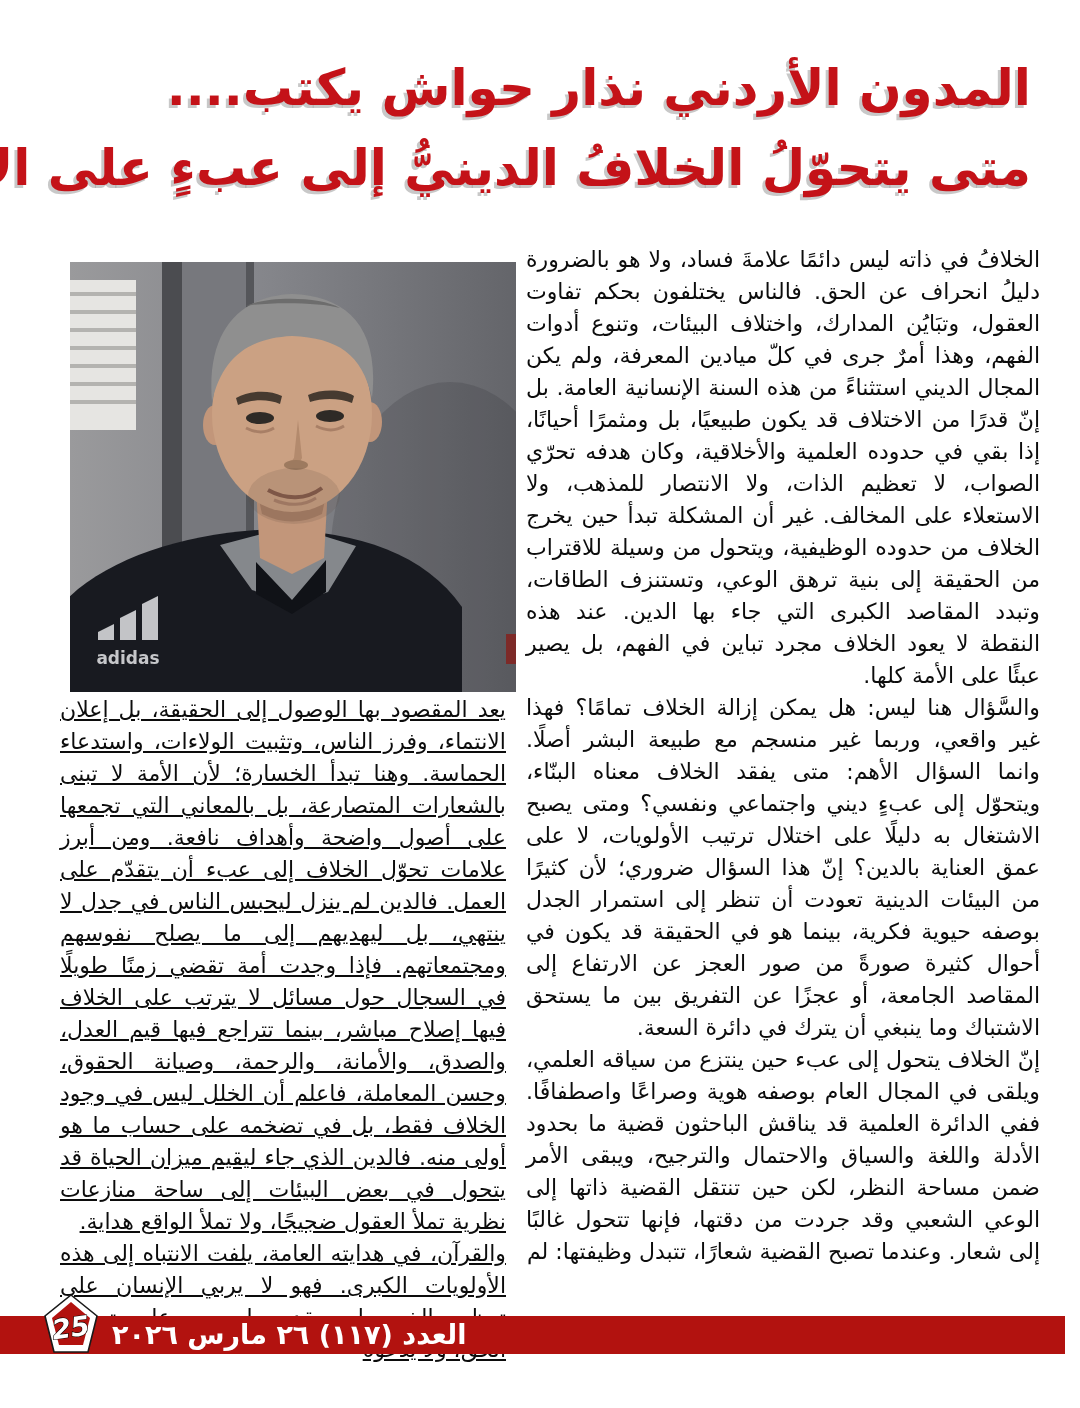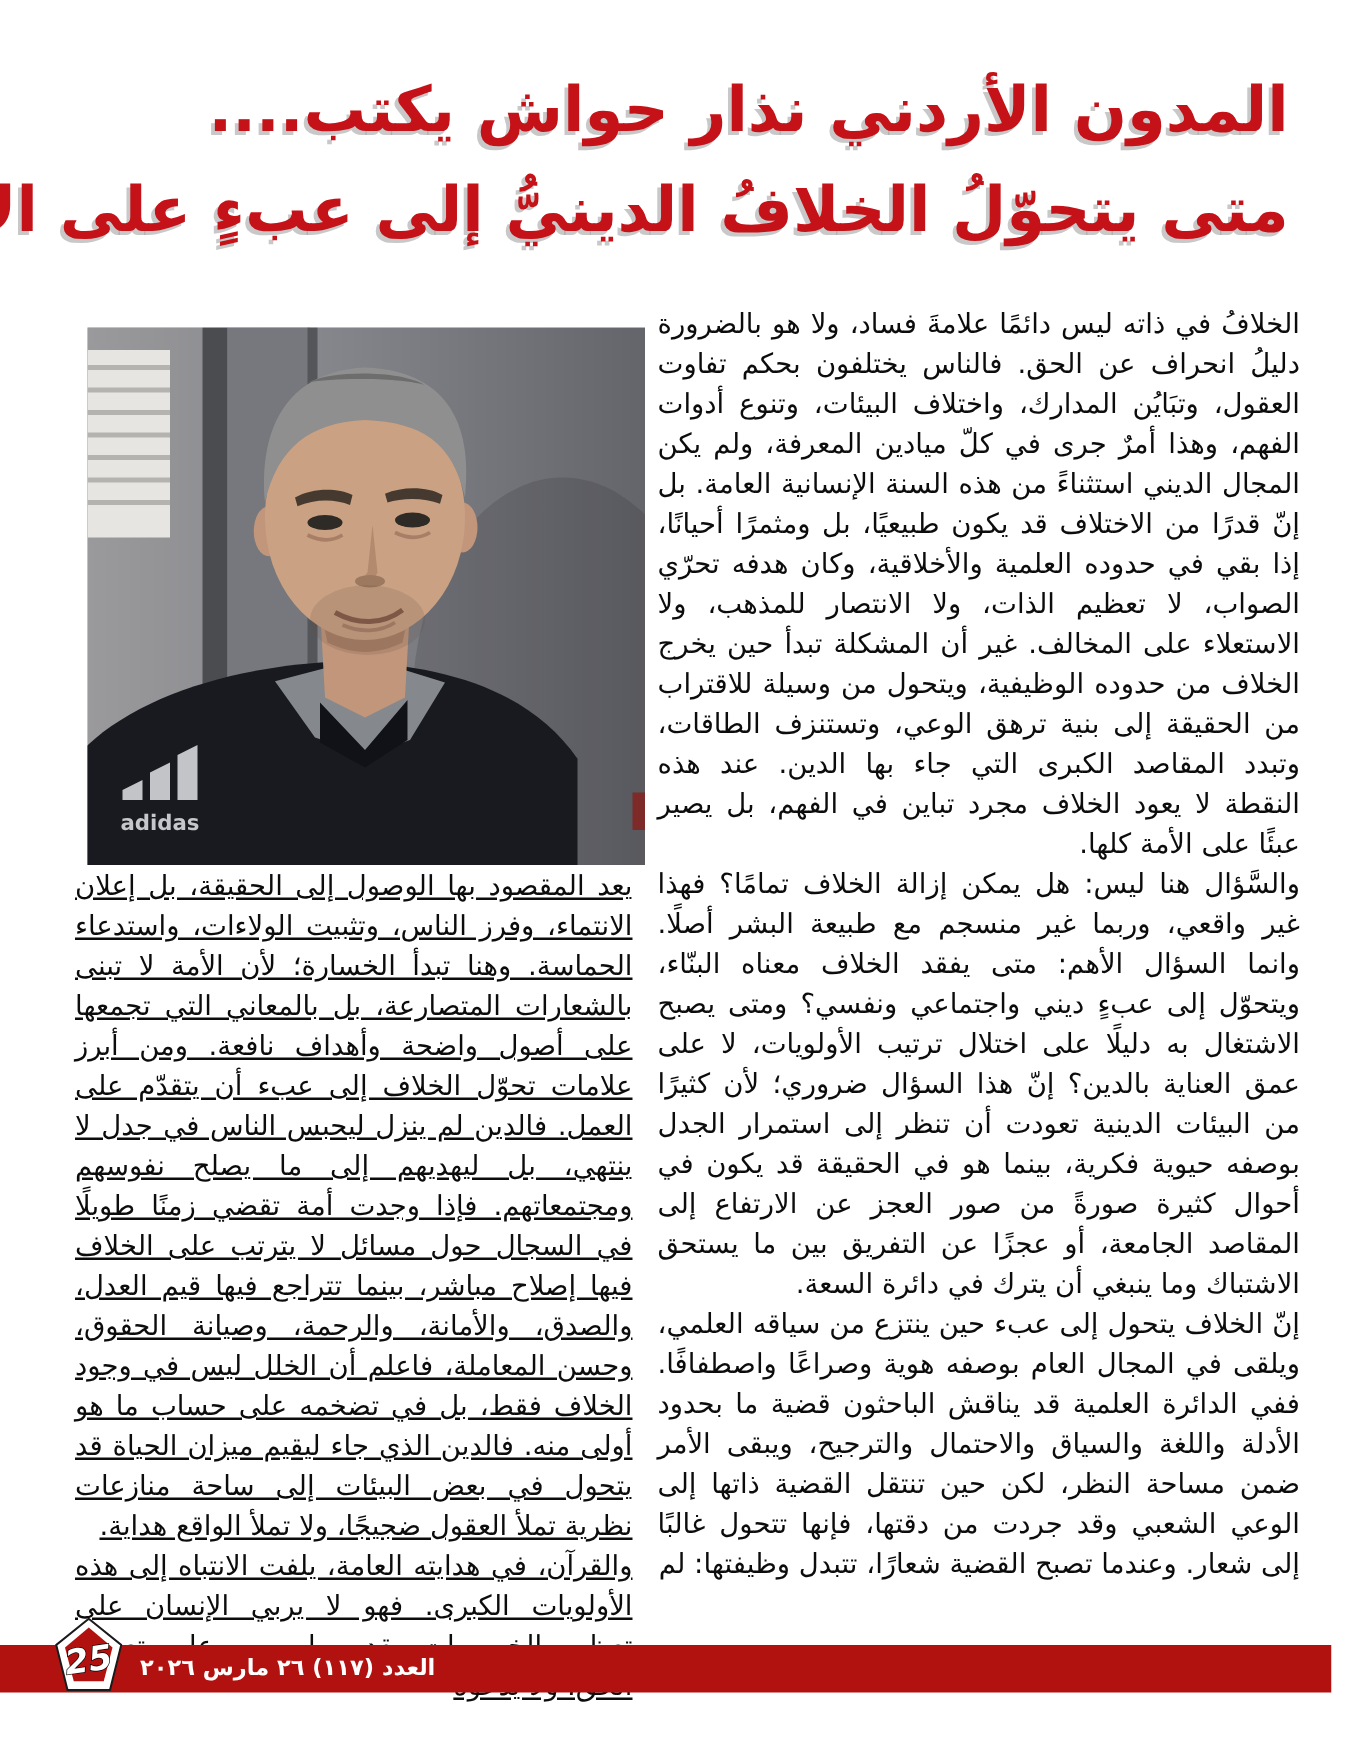--- a/index.html
+++ b/index.html
@@ -20,32 +20,32 @@
   .col{
     position:absolute;direction:rtl;text-align:justify;
     color:#0c0c0c;font-size:22px;line-height:32px;
   }
   .col p{margin:0;padding:0;}
   .col-right{top:244px;right:25px;width:514px;height:1036px;}
   .col-left{top:694px;left:60px;width:446px;height:580px;text-decoration:underline;}
   
   .photo{
     position:absolute;left:70px;top:262px;width:446px;height:430px;
-    background:#84cc16;
+    background:#b91c1c;
     text-decoration:underline;
   }
   .photo svg{display:block;width:100%;height:100%;}
   
   .footer-bar{
     position:absolute;left:0;top:1316px;width:1080px;height:38px;
     background:#b2120f;
   }
   .footer-issue{
     position:absolute;left:112px;top:1316px;height:38px;line-height:38px;
-    direction:rtl;color:#ffffff;font-weight:bold;font-size:18px;white-space:nowrap;
+    direction:rtl;color:#ffffff;font-weight:bold;font-size:27px;white-space:nowrap;
   }
   .page-badge{
     position:absolute;left:44px;top:1294px;width:54px;height:60px;
   }
   .page-badge svg{display:block;width:100%;height:100%;}
 </style>
 </head>
 <body>
 
 <div class="page">

